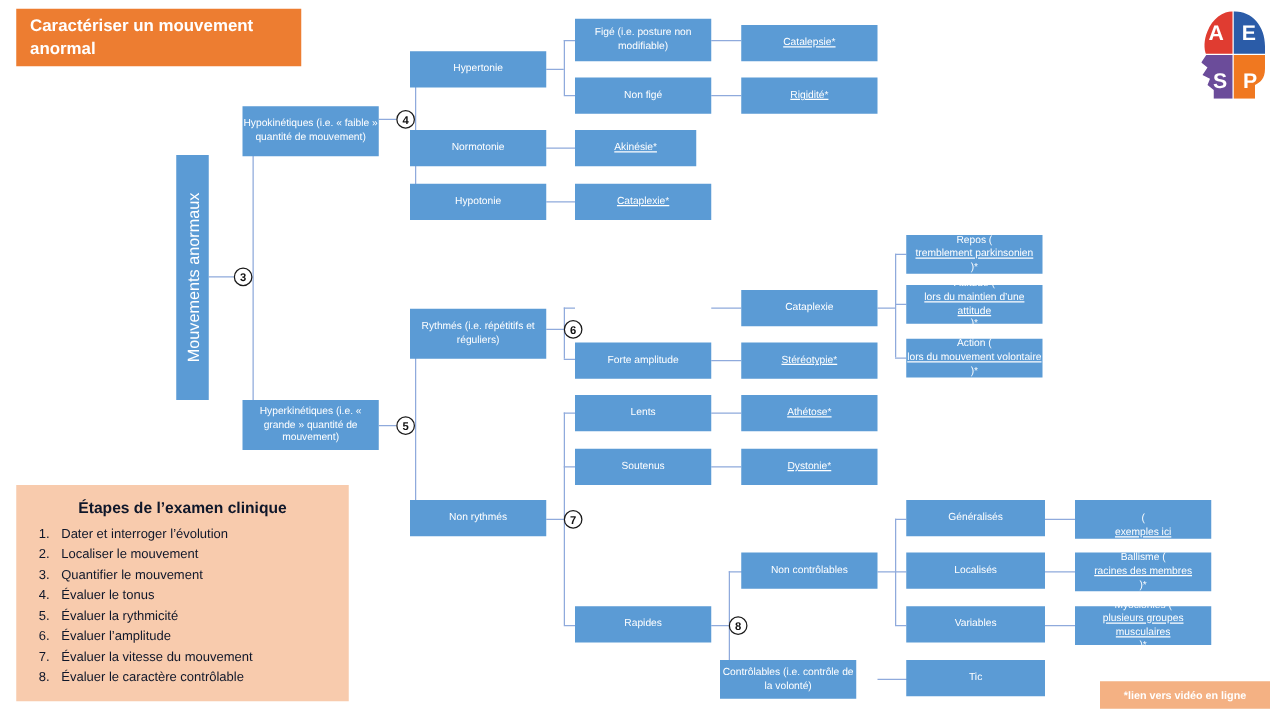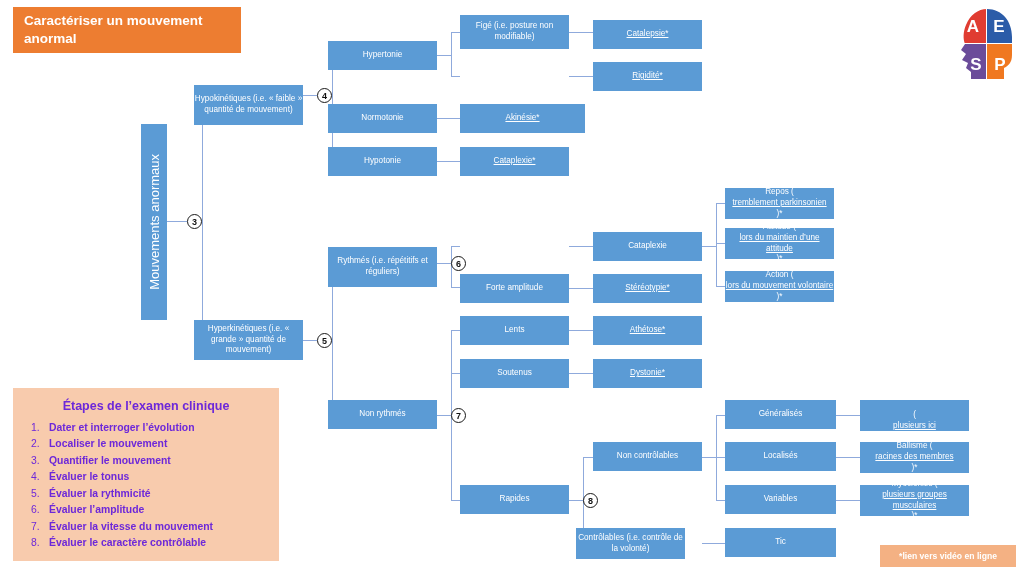--- a/index.html
+++ b/index.html
@@ -63,32 +63,32 @@
     border:1.3px solid #1a1a1a;
     background:#ffffff;color:#111;
     font-size:9px;font-weight:bold;
     display:flex;align-items:center;justify-content:center;
     box-sizing:border-box;
   }
 
   
   .legend{
     position:absolute;left:13px;top:388px;width:266px;height:173px;
-    background:#F8CBAD;color:#6d28d9;
+    background:#F8CBAD;color:#0f172a;
     padding:8px 10px 6px 10px;box-sizing:border-box;
   }
   .legend h2{
     margin:3px 0 7px 0;font-size:12.5px;font-weight:bold;text-align:center;
   }
   .legend ol{margin:0;padding:0;list-style:none;}
   .legend li{
     font-size:10.4px;line-height:1.58;display:flex;
   }
   .legend li .num{width:26px;padding-left:8px;box-sizing:border-box;}
-  .legend li .txt{flex:1;font-weight:bold;}
+  .legend li .txt{flex:1;}
 
   
   .footnote{
     position:absolute;left:880px;top:545px;width:136px;height:22px;
     background:#F4B183;color:#ffffff;
     font-size:8.6px;font-weight:bold;
     display:flex;align-items:center;justify-content:center;
     box-sizing:border-box;
   }
 
@@ -216,28 +216,31 @@
   <div class="box" style="left:328px;top:104px;width:109px;height:29px;">
     <span>Normotonie</span>
   </div>
   <div class="box" style="left:328px;top:147px;width:109px;height:29px;">
     <span>Hypotonie</span>
   </div>
 
   <div class="box" style="left:460px;top:15px;width:109px;height:34px;">
     <span>Figé  (i.e. posture non modifiable)</span>
   </div>
+  <div class="box" style="left:460px;top:62px;width:109px;height:29px;">
+    <span>Non figé</span>
+  </div>
 
   <div class="box" style="left:593px;top:62px;width:109px;height:29px;">
     <span class="u">Rigidité*</span>
   </div>
   <div class="box" style="left:593px;top:20px;width:109px;height:29px;">
     <span class="u">Catalepsie*</span>
   </div>
-  <div class="box" style="left:460px;top:104px;width:125px;height:29px;">
+  <div class="box" style="left:460px;top:104px;width:97px;height:29px;">
     <span class="u">Akinésie*</span>
   </div>
   <div class="box" style="left:460px;top:147px;width:109px;height:29px;">
     <span class="u">Cataplexie*</span>
   </div>
 
   <div class="box" style="left:328px;top:247px;width:109px;height:40px;">
     <span>Rythmés (i.e. répétitifs et réguliers)</span>
   </div>
   <div class="box" style="left:328px;top:400px;width:109px;height:29px;">
@@ -308,21 +311,21 @@
     <span>Localisés</span>
   </div>
   <div class="box" style="left:725px;top:485px;width:111px;height:29px;">
     <span>Variables</span>
   </div>
   <div class="box" style="left:725px;top:528px;width:111px;height:29px;">
     <span>Tic</span>
   </div>
 
   <div class="box" style="left:860px;top:400px;width:109px;height:31px;">
-    <span><span>Chorée</span><br><span>(</span><span class="u">plusieurs ici</span><span>)*</span></span>
+    <span><span>Chorée</span><br><span>(</span><span class="u">exemples ici</span><span>)*</span></span>
   </div>
   <div class="box" style="left:860px;top:442px;width:109px;height:31px;">
     <span>
         <span>Ballisme (</span>
         <span class="u">racines des membres</span>
         <span>)*</span>
       </span>
   </div>
   <div class="box" style="left:860px;top:485px;width:109px;height:31px;">
     <span>

